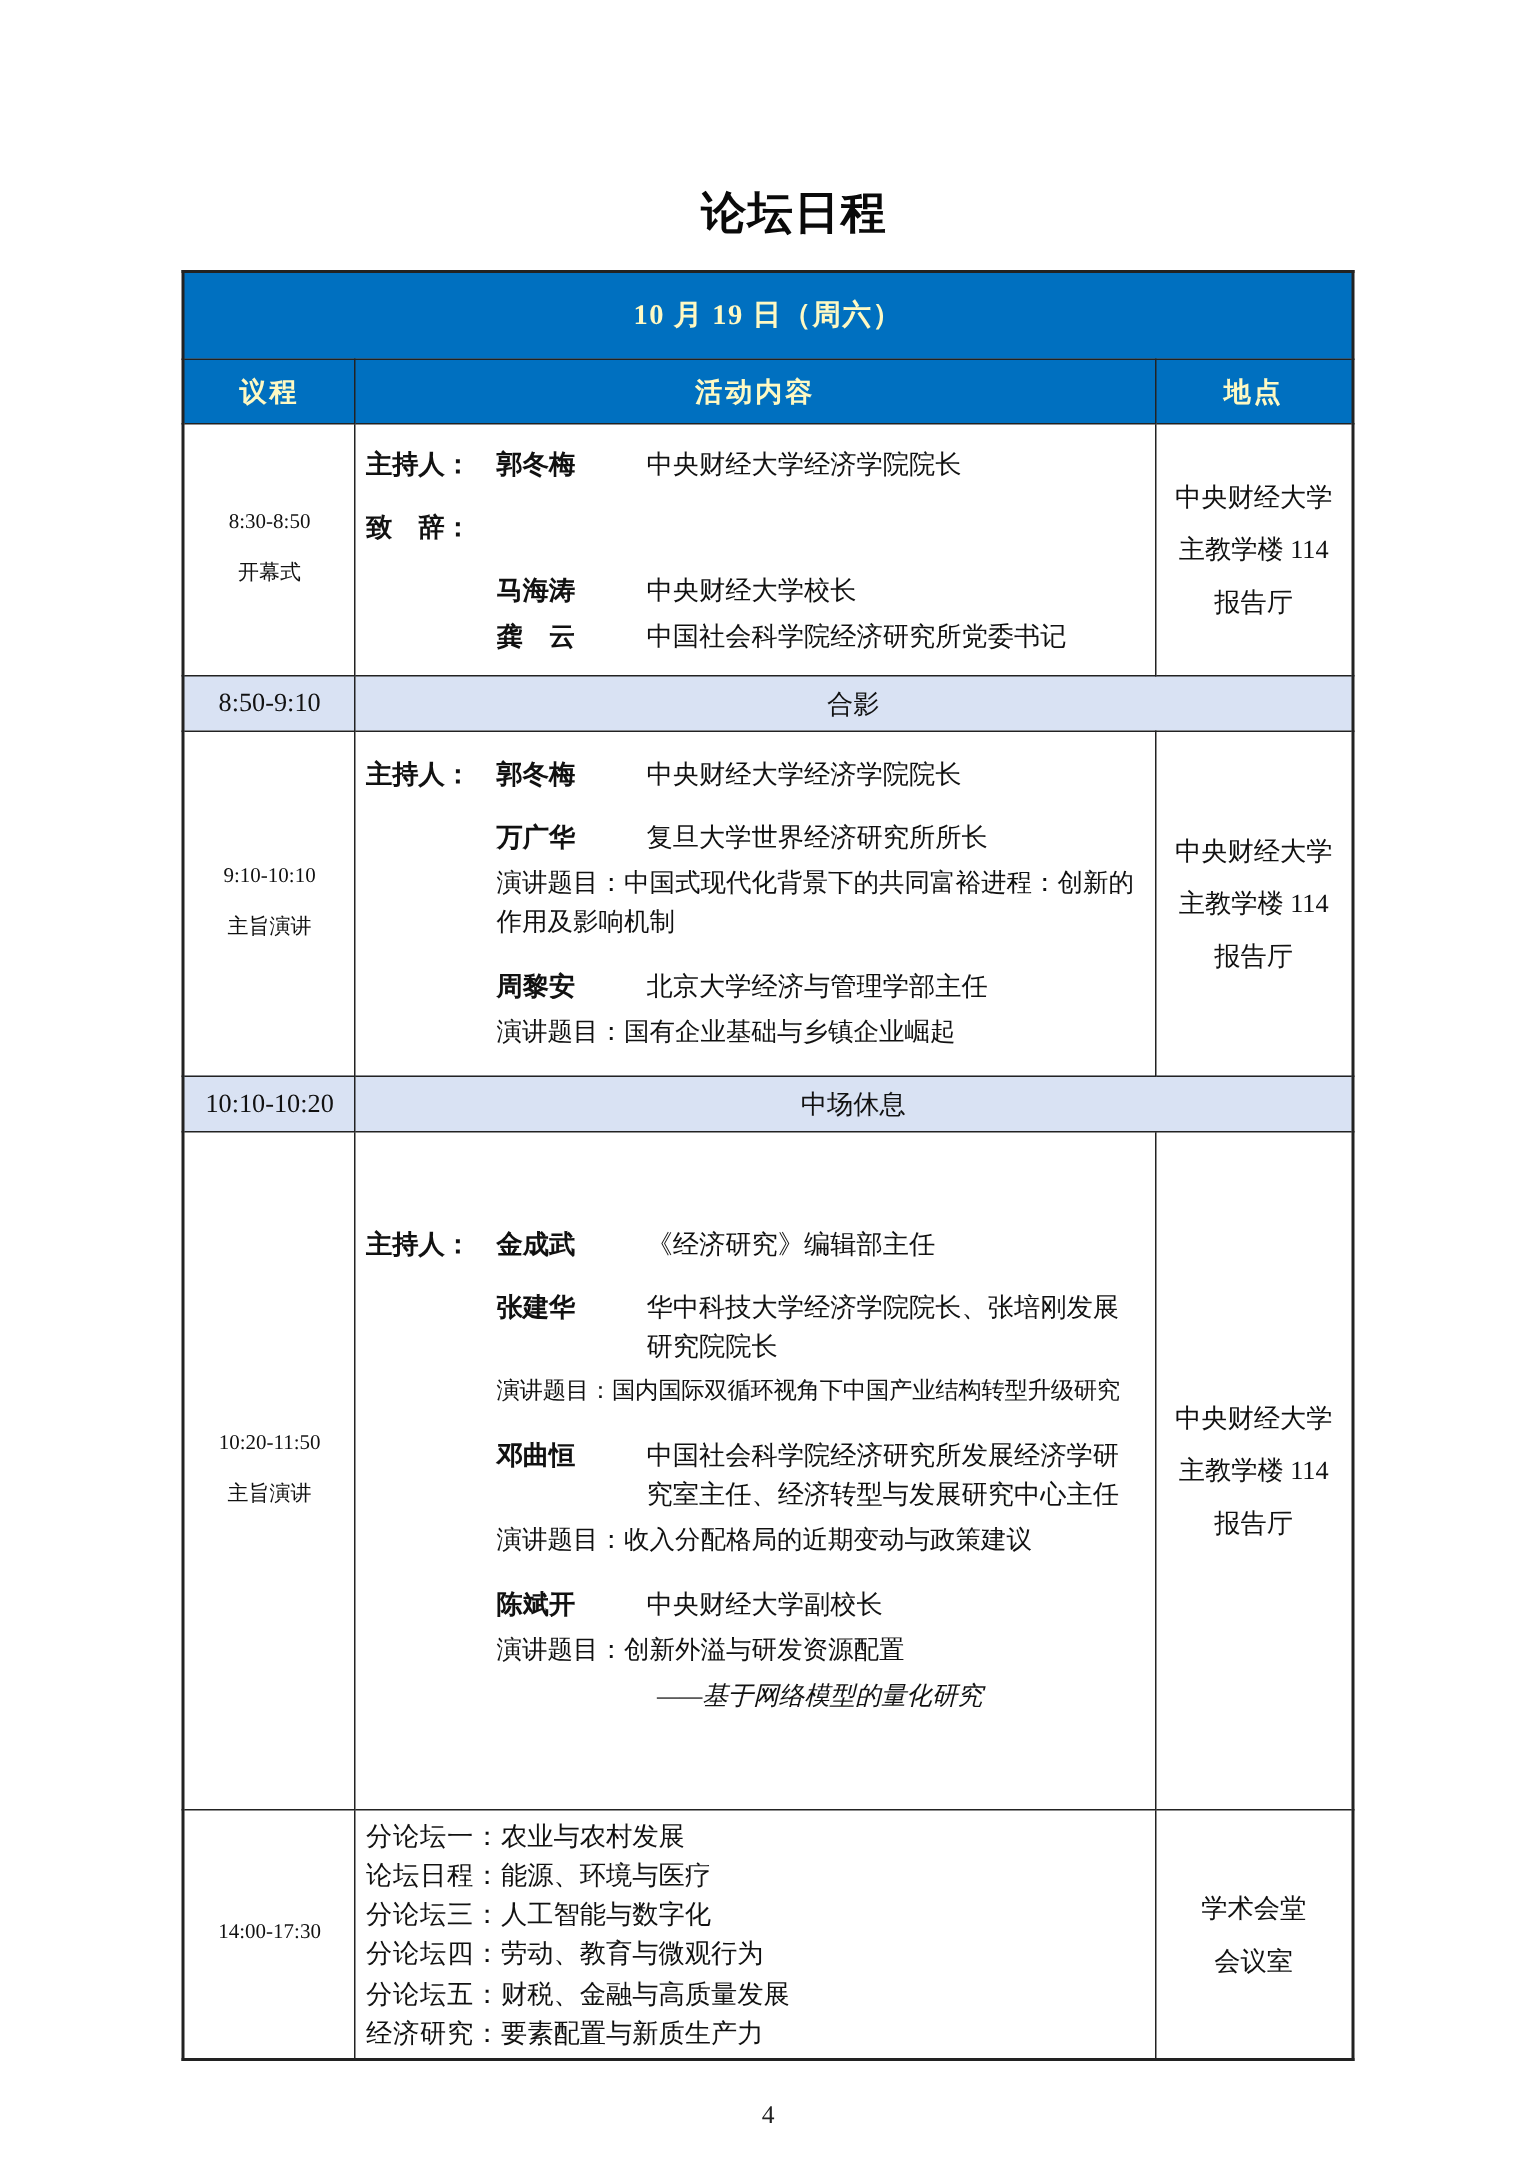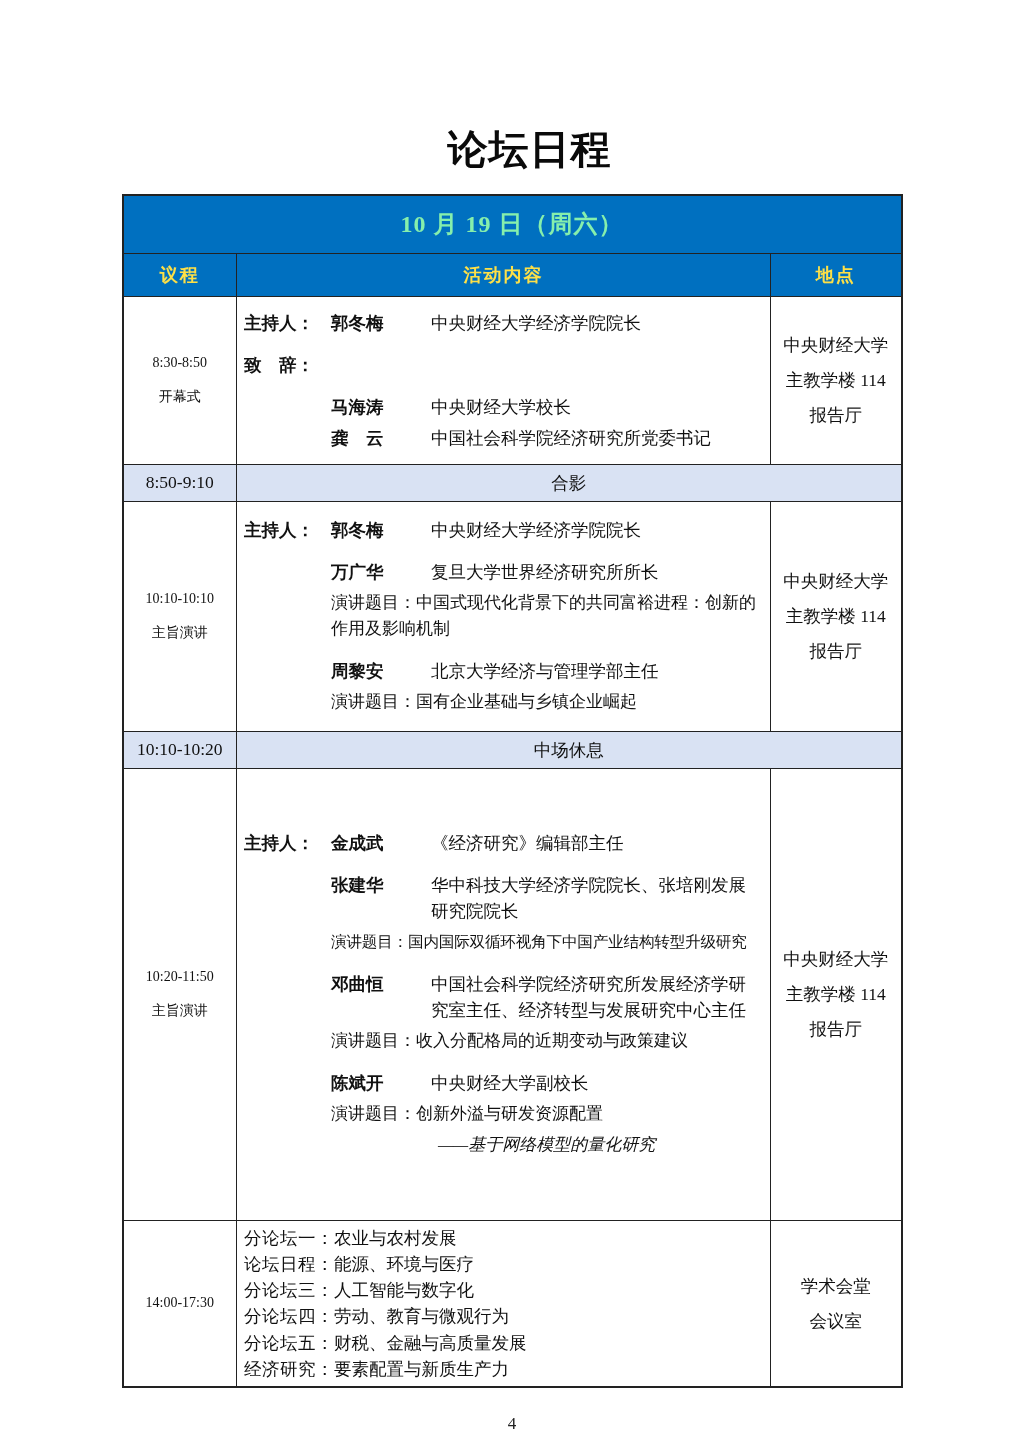--- a/index.html
+++ b/index.html
@@ -15,51 +15,51 @@
     height: 1448px;
     font-family: "Liberation Serif", "DejaVu Serif", serif;
     color: var(--text);
     position: relative;
     overflow: hidden;
   }
   .page-title {
     margin-top: 122px;
     text-align: center;
     font-family: "DejaVu Sans", "Liberation Sans", sans-serif;
-    font-size: 40px;
+    font-size: 30px;
     font-weight: 700;
     letter-spacing: 1px;
     color: #0a0a0a;
     padding-left: 35px;
   }
   table.schedule {
     border-collapse: collapse;
     table-layout: fixed;
     width: 779px;
     margin: 17px auto 0 auto;
   }
   table.schedule td {
     border: 1px solid var(--border-dark);
     vertical-align: middle;
   }
   table.schedule { border: 2px solid var(--border-dark); }
   
   td.date-cell {
     height: 58px;
     background: var(--header-blue);
-    color: #86efac;
+    color: #fef9c3;
     text-align: center;
     font-weight: bold;
-    font-size: 24px;
+    font-size: 19px;
     letter-spacing: 1px;
   }
   td.col-header {
     height: 43px;
     background: var(--header-blue);
-    color: #fde047;
+    color: #fef9c3;
     text-align: center;
     font-weight: bold;
     font-size: 18px;
     letter-spacing: 2px;
     margin-top: 32px;
   }
   
   td.time-cell {
     text-align: center;
     font-size: 14px;
@@ -166,21 +166,21 @@
     </td>
   </tr>
 
   <tr>
     <td class="time-cell band">8:50-9:10</td>
     <td class="band" colspan="2">合影</td>
   </tr>
 
   <tr>
     <td class="time-cell" style="height:230px">
-      <div class="tline">10:10-10:10</div>
+      <div class="tline">9:10-10:10</div>
       <div class="tline">主旨演讲</div>
     </td>
     <td class="content-cell">
       <div class="entry">
         <span class="lbl">主持人：</span>
         <span class="nm">郭冬梅</span>
         <span class="dsc">中央财经大学经济学院院长</span>
       </div>
       <div class="entry group">
         <span class="lbl"></span>

